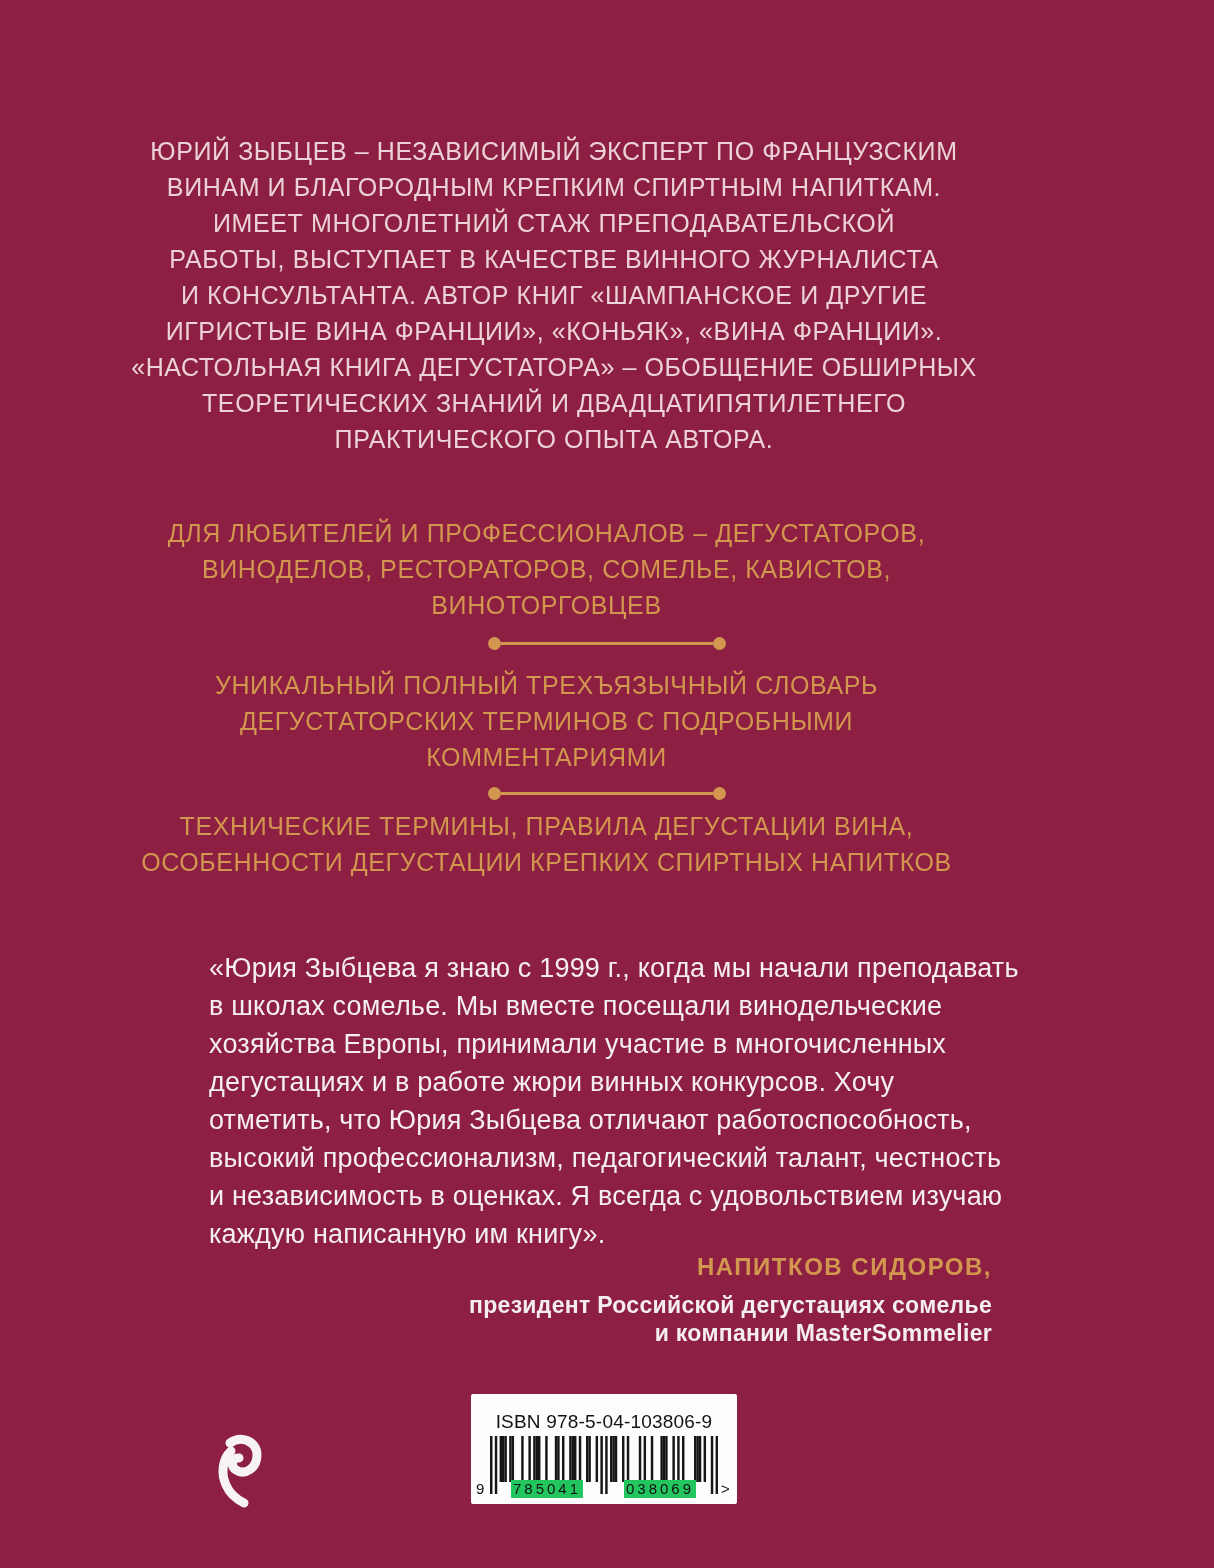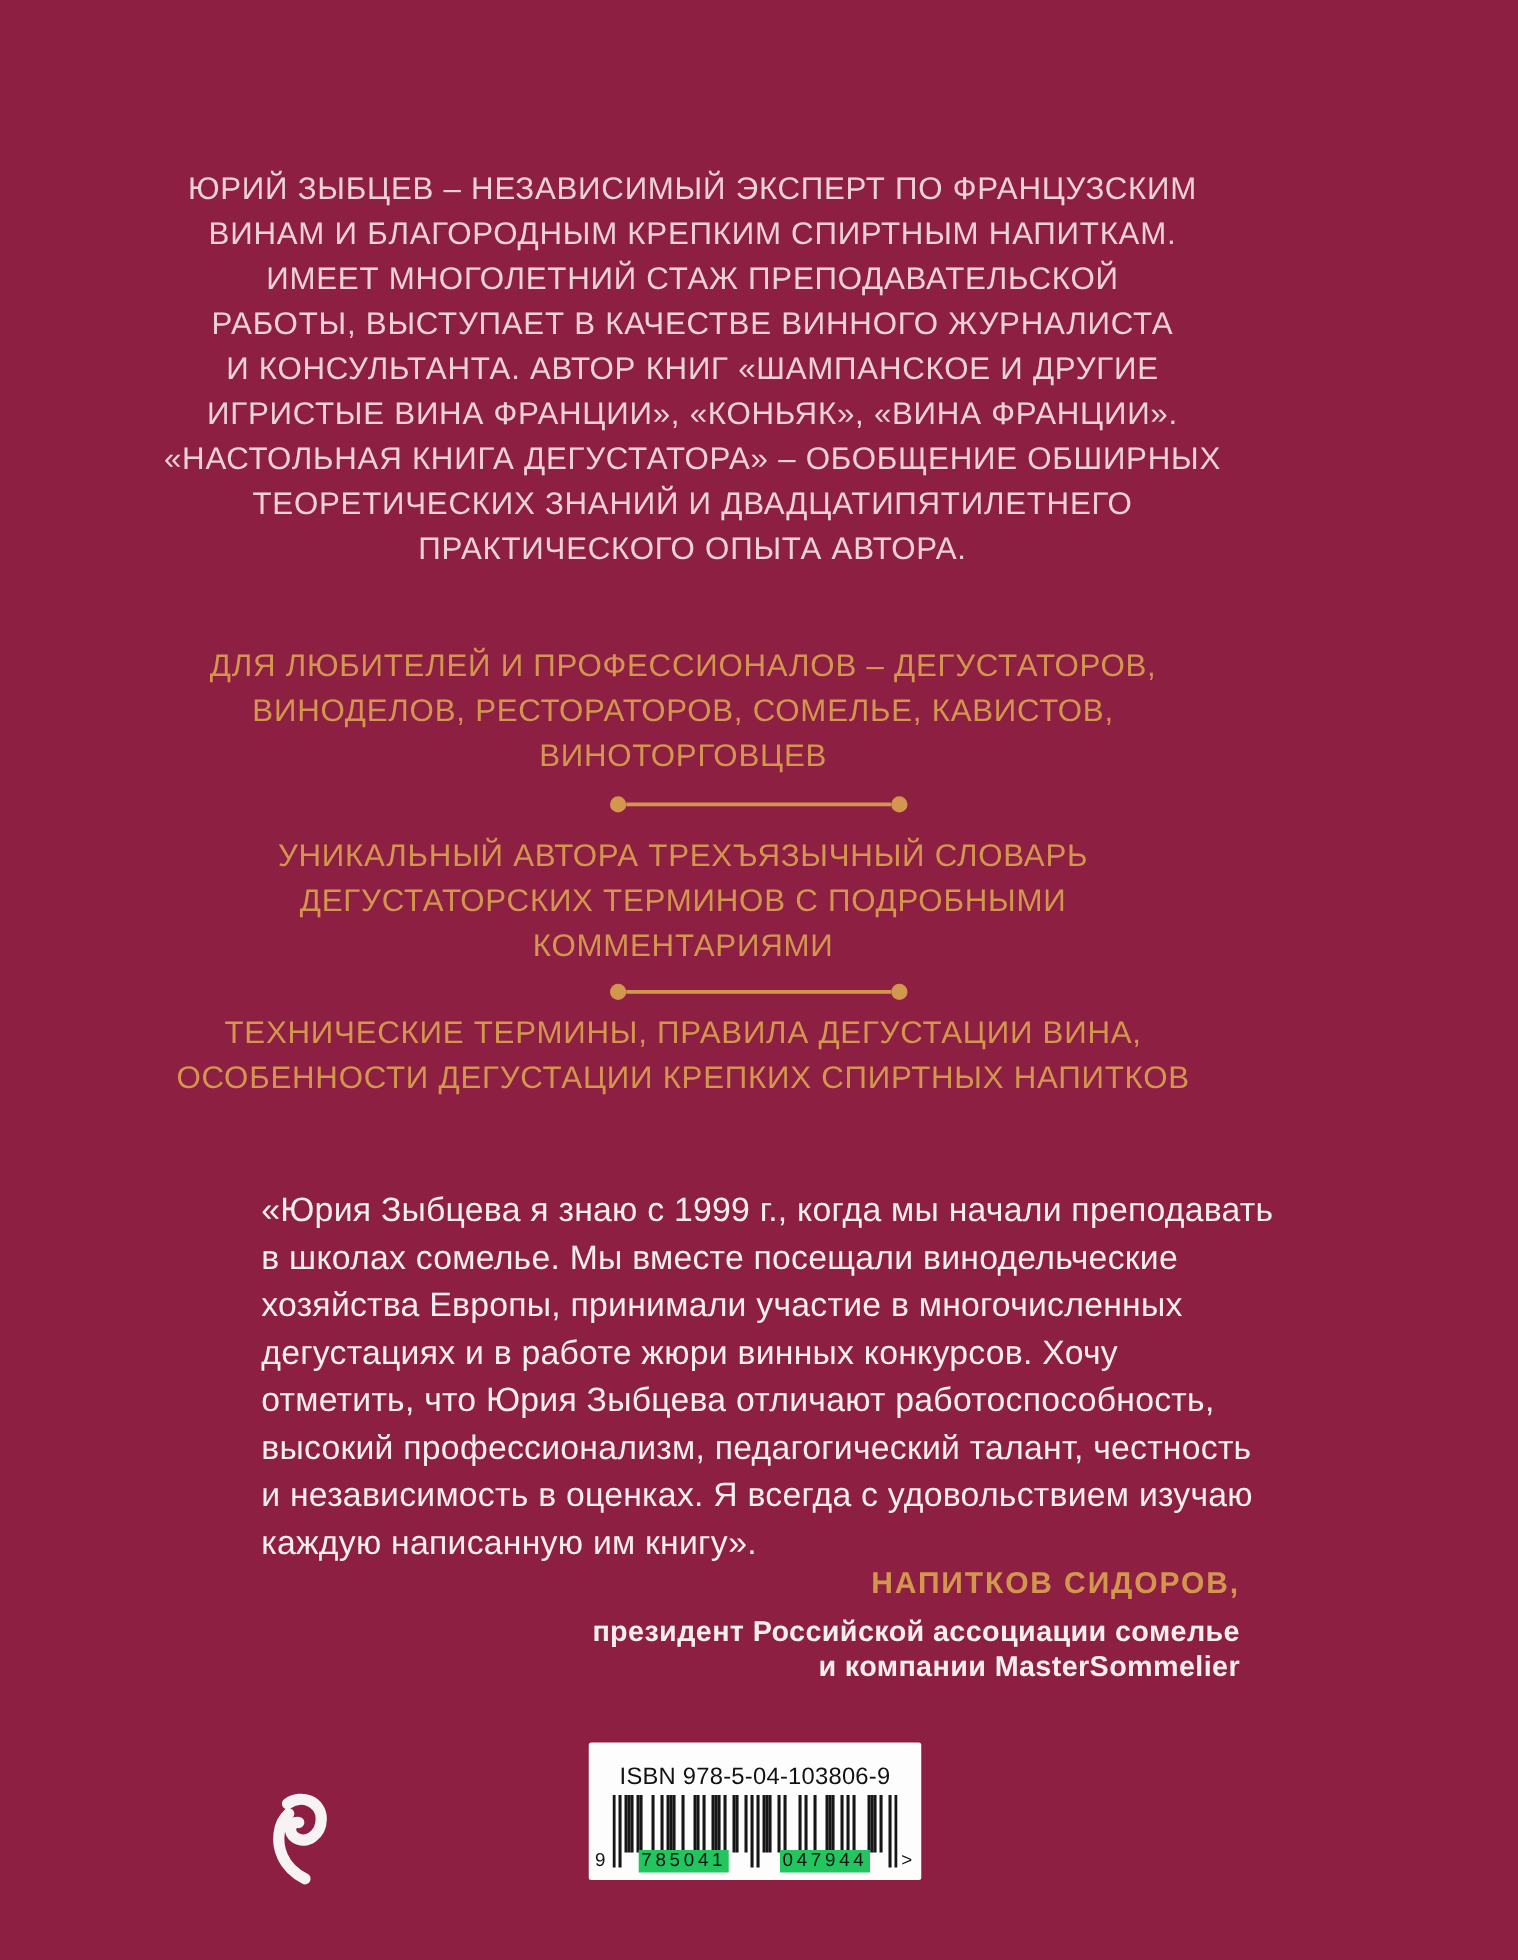--- a/index.html
+++ b/index.html
@@ -120,21 +120,21 @@
   <div class="abs hl hl1">ДЛЯ ЛЮБИТЕЛЕЙ И ПРОФЕССИОНАЛОВ – ДЕГУСТАТОРОВ,
 ВИНОДЕЛОВ, РЕСТОРАТОРОВ, СОМЕЛЬЕ, КАВИСТОВ,
 ВИНОТОРГОВЦЕВ</div>
 
   <div class="abs divider div1">
     <span class="dot"></span>
     <span class="rule"></span>
     <span class="dot"></span>
   </div>
 
-  <div class="abs hl hl2">УНИКАЛЬНЫЙ АВТОРА ТРЕХЪЯЗЫЧНЫЙ СЛОВАРЬ
+  <div class="abs hl hl2">УНИКАЛЬНЫЙ ПОЛНЫЙ ТРЕХЪЯЗЫЧНЫЙ СЛОВАРЬ
 ДЕГУСТАТОРСКИХ ТЕРМИНОВ С ПОДРОБНЫМИ
 КОММЕНТАРИЯМИ</div>
 
   <div class="abs divider div2">
     <span class="dot"></span>
     <span class="rule"></span>
     <span class="dot"></span>
   </div>
 
   <div class="abs hl hl3">ТЕХНИЧЕСКИЕ ТЕРМИНЫ, ПРАВИЛА ДЕГУСТАЦИИ ВИНА,
@@ -144,21 +144,21 @@
 в школах сомелье. Мы вместе посещали винодельческие
 хозяйства Европы, принимали участие в многочисленных
 дегустациях и в работе жюри винных конкурсов. Хочу
 отметить, что Юрия Зыбцева отличают работоспособность,
 высокий профессионализм, педагогический талант, честность
 и независимость в оценках. Я всегда с удовольствием изучаю
 каждую написанную им книгу».</div>
 
   <div class="abs attribution">
     <div class="attr-name">НАПИТКОВ СИДОРОВ,</div>
-    <div class="attr-role">президент Российской ассоциации сомелье</div>
+    <div class="attr-role">президент Российской дегустациях сомелье</div>
     <div class="attr-role">и компании MasterSommelier</div>
   </div>
 
   <div class="abs logo">
     <svg width="66" height="80" viewBox="0 0 66 80" aria-hidden="true">
       <path d="M 24 11 C 35 3 51 9 51 23 C 51 36 39 44 30 38 C 24 34 26 25 33 26" fill="none" stroke="#f7f2f3" stroke-width="9" stroke-linecap="round"></path>
       <path d="M 25 19 C 16 27 15 42 20 53 C 23 60 30 67 38 71" fill="none" stroke="#f7f2f3" stroke-width="9" stroke-linecap="round"></path>
     </svg>
   </div>
 
@@ -207,18 +207,18 @@
           <rect x="192.00" y="0" width="2.45" height="46" fill="#161616"></rect>
           <rect x="204.00" y="0" width="2.45" height="46" fill="#161616"></rect>
           <rect x="206.40" y="0" width="2.45" height="46" fill="#161616"></rect>
           <rect x="208.80" y="0" width="2.45" height="46" fill="#161616"></rect>
           <rect x="213.60" y="0" width="2.45" height="46" fill="#161616"></rect>
           <rect x="220.80" y="0" width="2.45" height="58" fill="#161616"></rect>
           <rect x="225.60" y="0" width="2.45" height="58" fill="#161616"></rect>
         </svg>
       <span class="bd bd-lead">9</span>
       <span class="bd bd-g1">785041</span>
-      <span class="bd bd-g2">047944</span>
+      <span class="bd bd-g2">038069</span>
       <span class="bd bd-arrow">&gt;</span>
     </div>
   </div>
 
 </div>
 
 </body></html>

